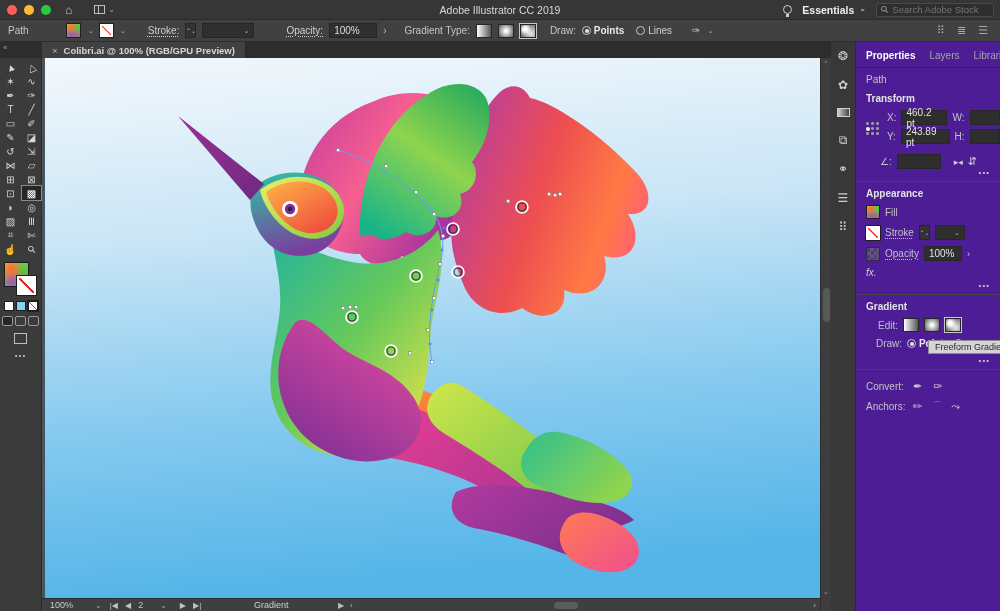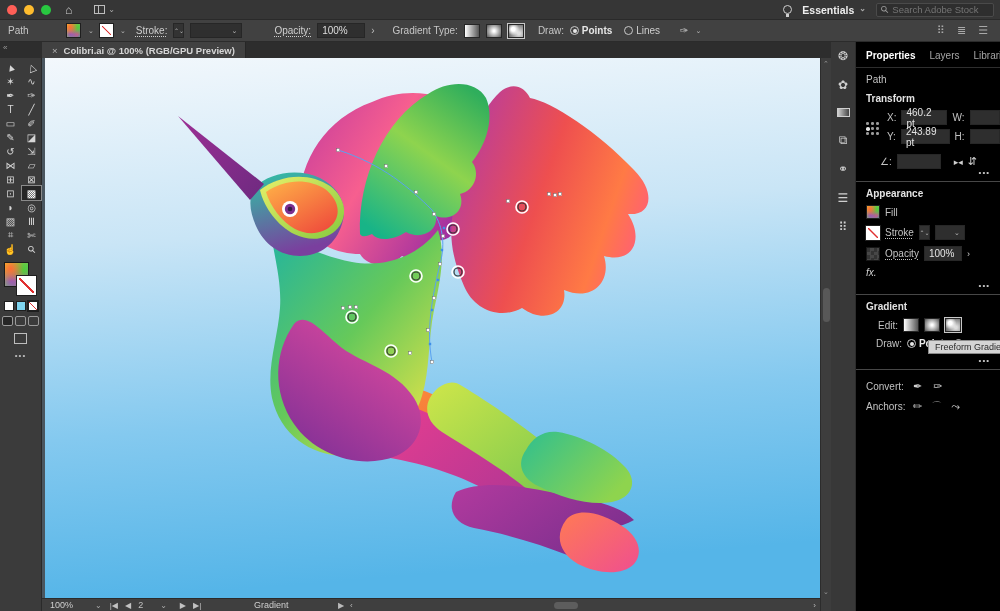--- a/index.html
+++ b/index.html
@@ -97,21 +97,21 @@
   .vs-dn { position:absolute; bottom:15px; left:2px; color:#9a9a9a; font-size:7px; }
   .vs-thumb { position:absolute; left:2px; top:230px; width:7px; height:34px; border-radius:4px; background:#585858; }
 
   
   .dock { position:absolute; left:831px; top:42px; width:25px; height:569px; background:#383838; border-right:1px solid #2c2c2c;
     display:flex; flex-direction:column; align-items:center; padding-top:8px; gap:17px; }
   .dock .di { color:#cfcfcf; font-size:12px; line-height:1; }
   .dock .di-grad { width:13px; height:9px; border:1px solid #cfcfcf; background:linear-gradient(to right,#cfcfcf,#444); }
 
   
-  .panel { position:absolute; left:856px; top:42px; width:144px; height:569px; background:#000000; }
+  .panel { position:absolute; left:856px; top:42px; width:144px; height:569px; background:#4c1d95; }
   .ptabs { display:flex; gap:14px; padding:8px 10px 6px; border-bottom:1px solid #2e2e2e; }
   .ptab { color:#a6a6a6; font-size:10px; }
   .ptab.active { color:#fff; font-weight:bold; }
   .psec { padding:6px 10px; border-bottom:1px solid #474747; position:relative; }
   .phead { color:#e3e3e3; font-weight:bold; margin-bottom:6px; font-size:10px; }
   .prow { display:flex; align-items:center; gap:5px; margin-bottom:6px; }
   .plabel { color:#c2c2c2; }
   .pfield { background:#2e2e2e; border:1px solid #272727; height:15px; min-width:46px; display:flex; align-items:center; padding:2px 4px; color:#e4e4e4; }
   .pfield.empty { min-width:30px; }
   .refpt { display:grid; grid-template-columns:repeat(3,4px); grid-template-rows:repeat(3,4px); gap:1px; margin-right:2px; }
@@ -136,40 +136,41 @@
 
   <div class="titlebar">
     <span class="tl" style="background:#ff5f57"></span>
     <span class="tl" style="background:#febc2e"></span>
     <span class="tl" style="background:#28c840"></span>
     <span class="home">⌂</span>
     <span class="wsgrid">
       <span class="sq"></span>
       <span class="chev">⌄</span>
     </span>
+    <span class="title-text">Adobe Illustrator CC 2019</span>
     <span class="tb-right">
       <span class="bulb"></span>
       <span class="ws-switch">
         <span>Essentials</span>
         <span class="chev">⌄</span>
       </span>
       <span class="searchbox">
         <span class="mag">⚲</span>
         <input placeholder="Search Adobe Stock" style="">
       </span>
     </span>
   </div>
 
   <div class="controlbar">
     <span class="cb-label" style="width:52px">Path</span>
     <span class="swatch fill-grad"></span>
     <span class="mini-chev">⌄</span>
     <span class="swatch stroke-none"></span>
     <span class="mini-chev">⌄</span>
-    <span class="cb-link" style="margin-left:4px">Stroke:</span>
+    <span class="cb-link" style="margin-left:16px">Stroke:</span>
     <span class="stepper">⌃⌄</span>
     <span class="field" style="width:52px; justify-content:flex-end">
       <span class="mini-chev">⌄</span>
     </span>
     <span class="cb-link" style="margin-left:26px">Opacity:</span>
     <span class="field" style="width:48px">100%</span>
     <span style="color:#bbb">›</span>
     <span class="cb-label" style="margin-left:12px">Gradient Type:</span>
     <span class="gt-btn gt-linear"></span>
     <span class="gt-btn gt-radial"></span>

